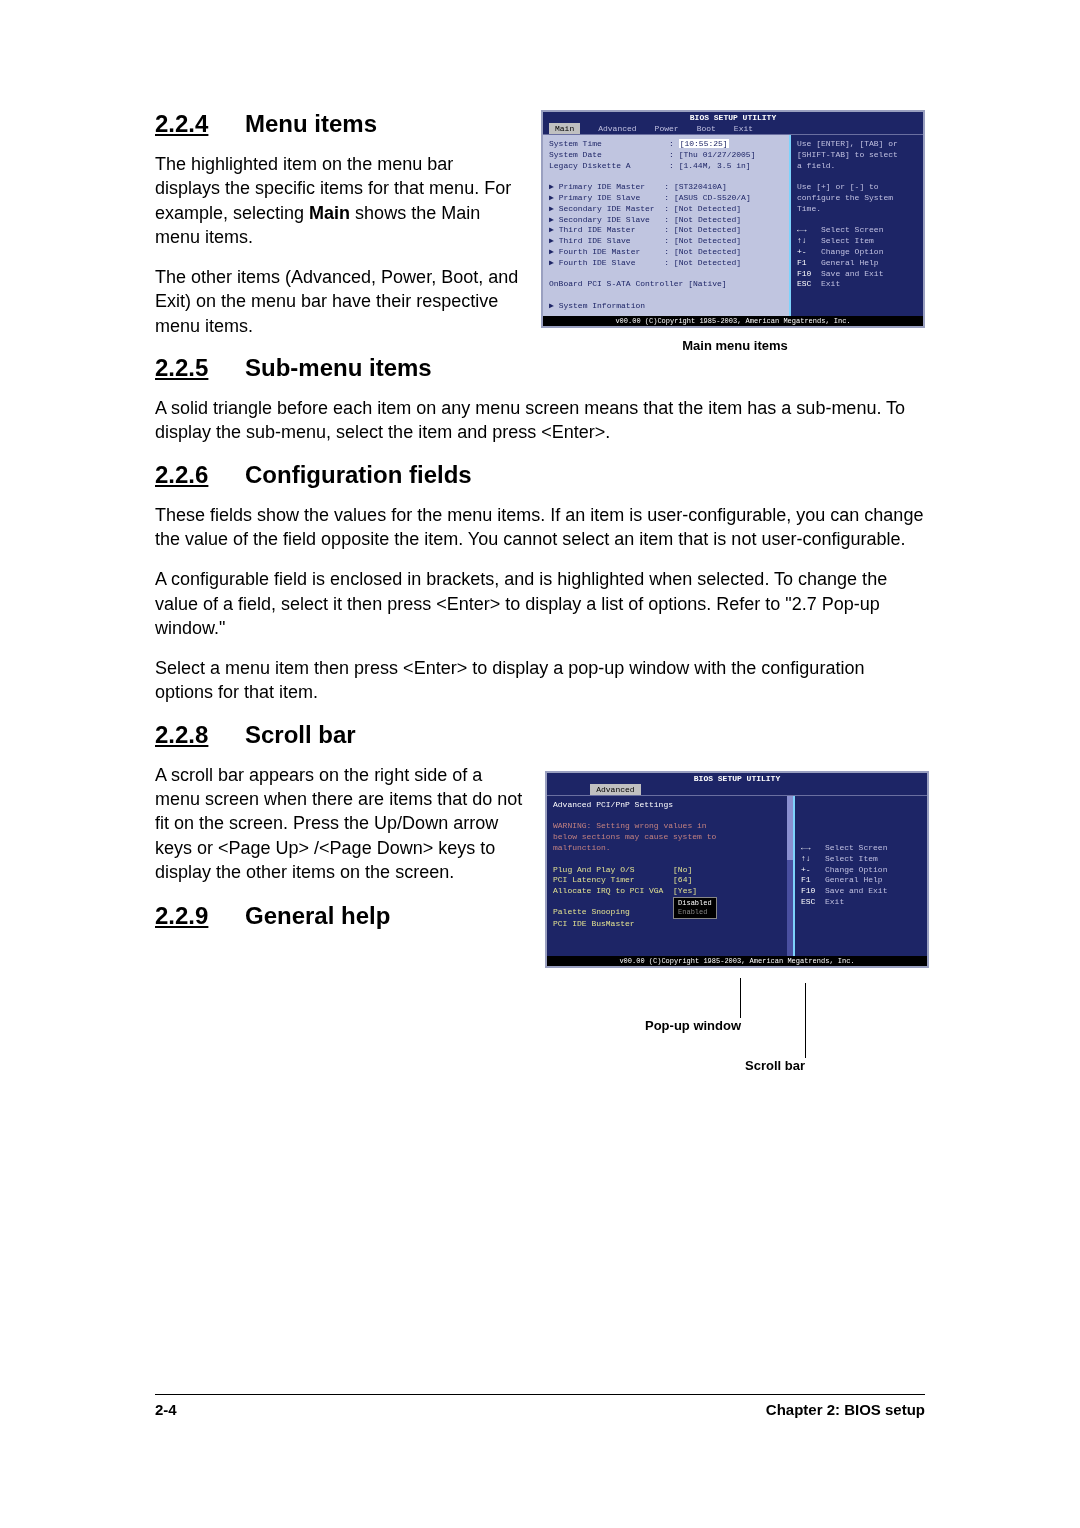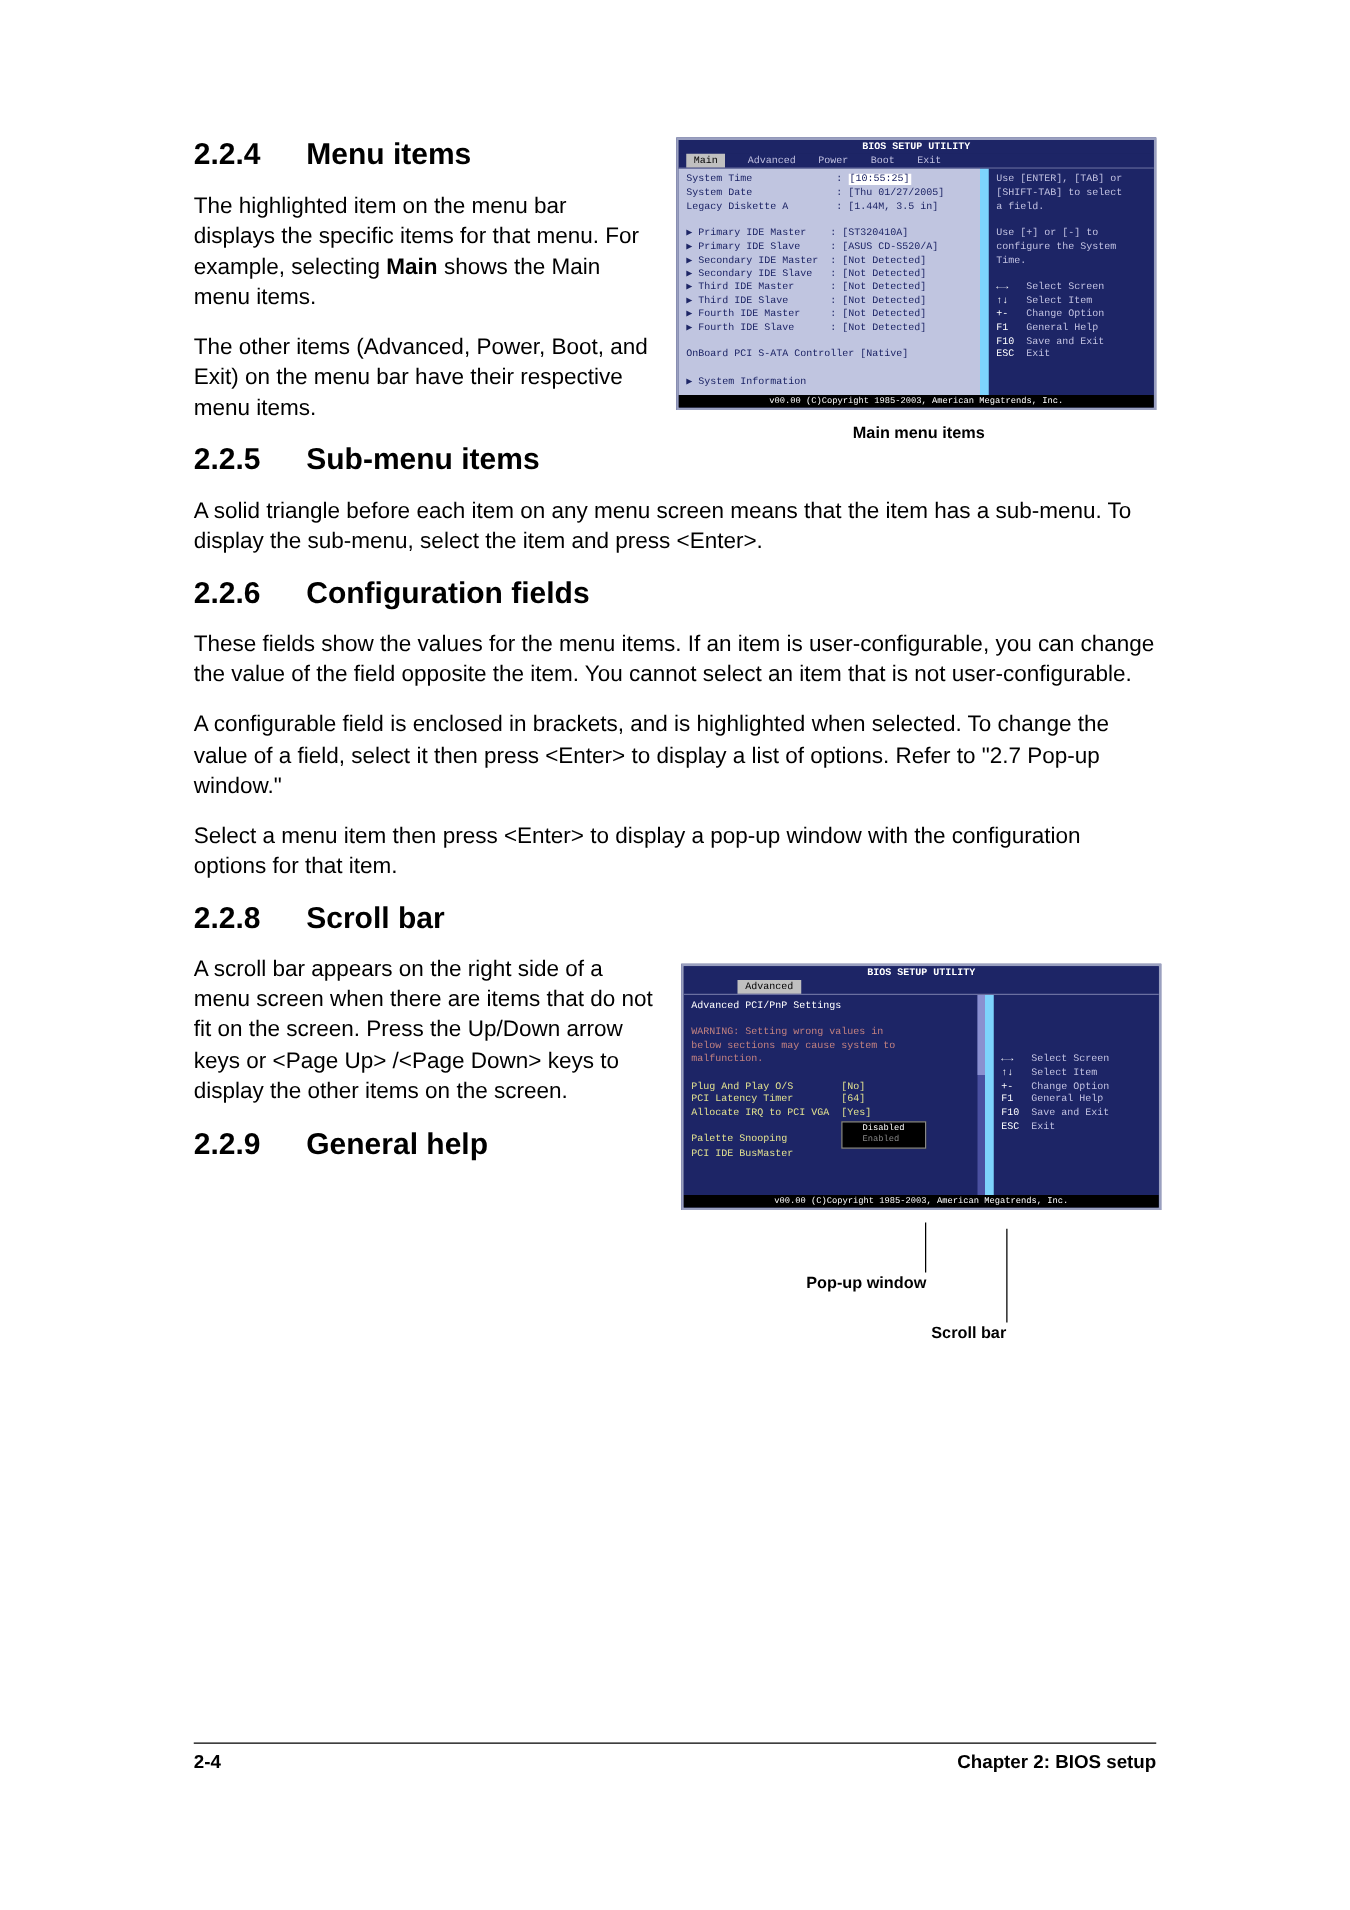--- a/index.html
+++ b/index.html
@@ -16,20 +16,21 @@
     padding: 110px 155px 0 155px;
   }
   h2 {
     font-size: 24px;
     font-weight: bold;
     margin: 0 0 14px 0;
   }
   h2 .num {
     display: inline-block;
     width: 90px;
+    text-decoration: underline;
   }
   p {
     font-size: 18px;
     line-height: 1.35;
     margin: 0 0 16px 0;
   }
   .row {
     display: flex;
     align-items: flex-start;
     gap: 20px;
@@ -78,21 +79,21 @@
     flex: 1;
     background: #1d2566;
     color: #e0e090;
     padding: 4px 6px;
   }
   .bios-right {
     width: 120px;
     background: #1d2566;
     color: #c0c0e0;
     padding: 4px 6px;
-    border-left: 7px solid #7dd3fc;
+    border-left: 2px solid #7dd3fc;
   }
   .bios-right .key {
     color: #fff;
   }
   .bios-footer {
     background: #000;
     color: #fff;
     text-align: center;
     font-size: 7px;
     padding: 1px 0;
@@ -108,21 +109,21 @@
   }
   .bios2 {
     width: 380px;
     margin-top: 8px;
   }
   .bios2 .warn { color: #c08080; }
   .popup {
     background: #000;
     color: #fff;
     border: 1px solid #888;
-    padding: 1px 16px;
+    padding: 1px 4px;
     display: inline-block;
     font-size: 7px;
     line-height: 1.3;
   }
   .popup .sel { color: #fff; }
   .popup .off { color: #888; }
   .scrollbar {
     width: 6px;
     background: #4a50a0;
     position: relative;

